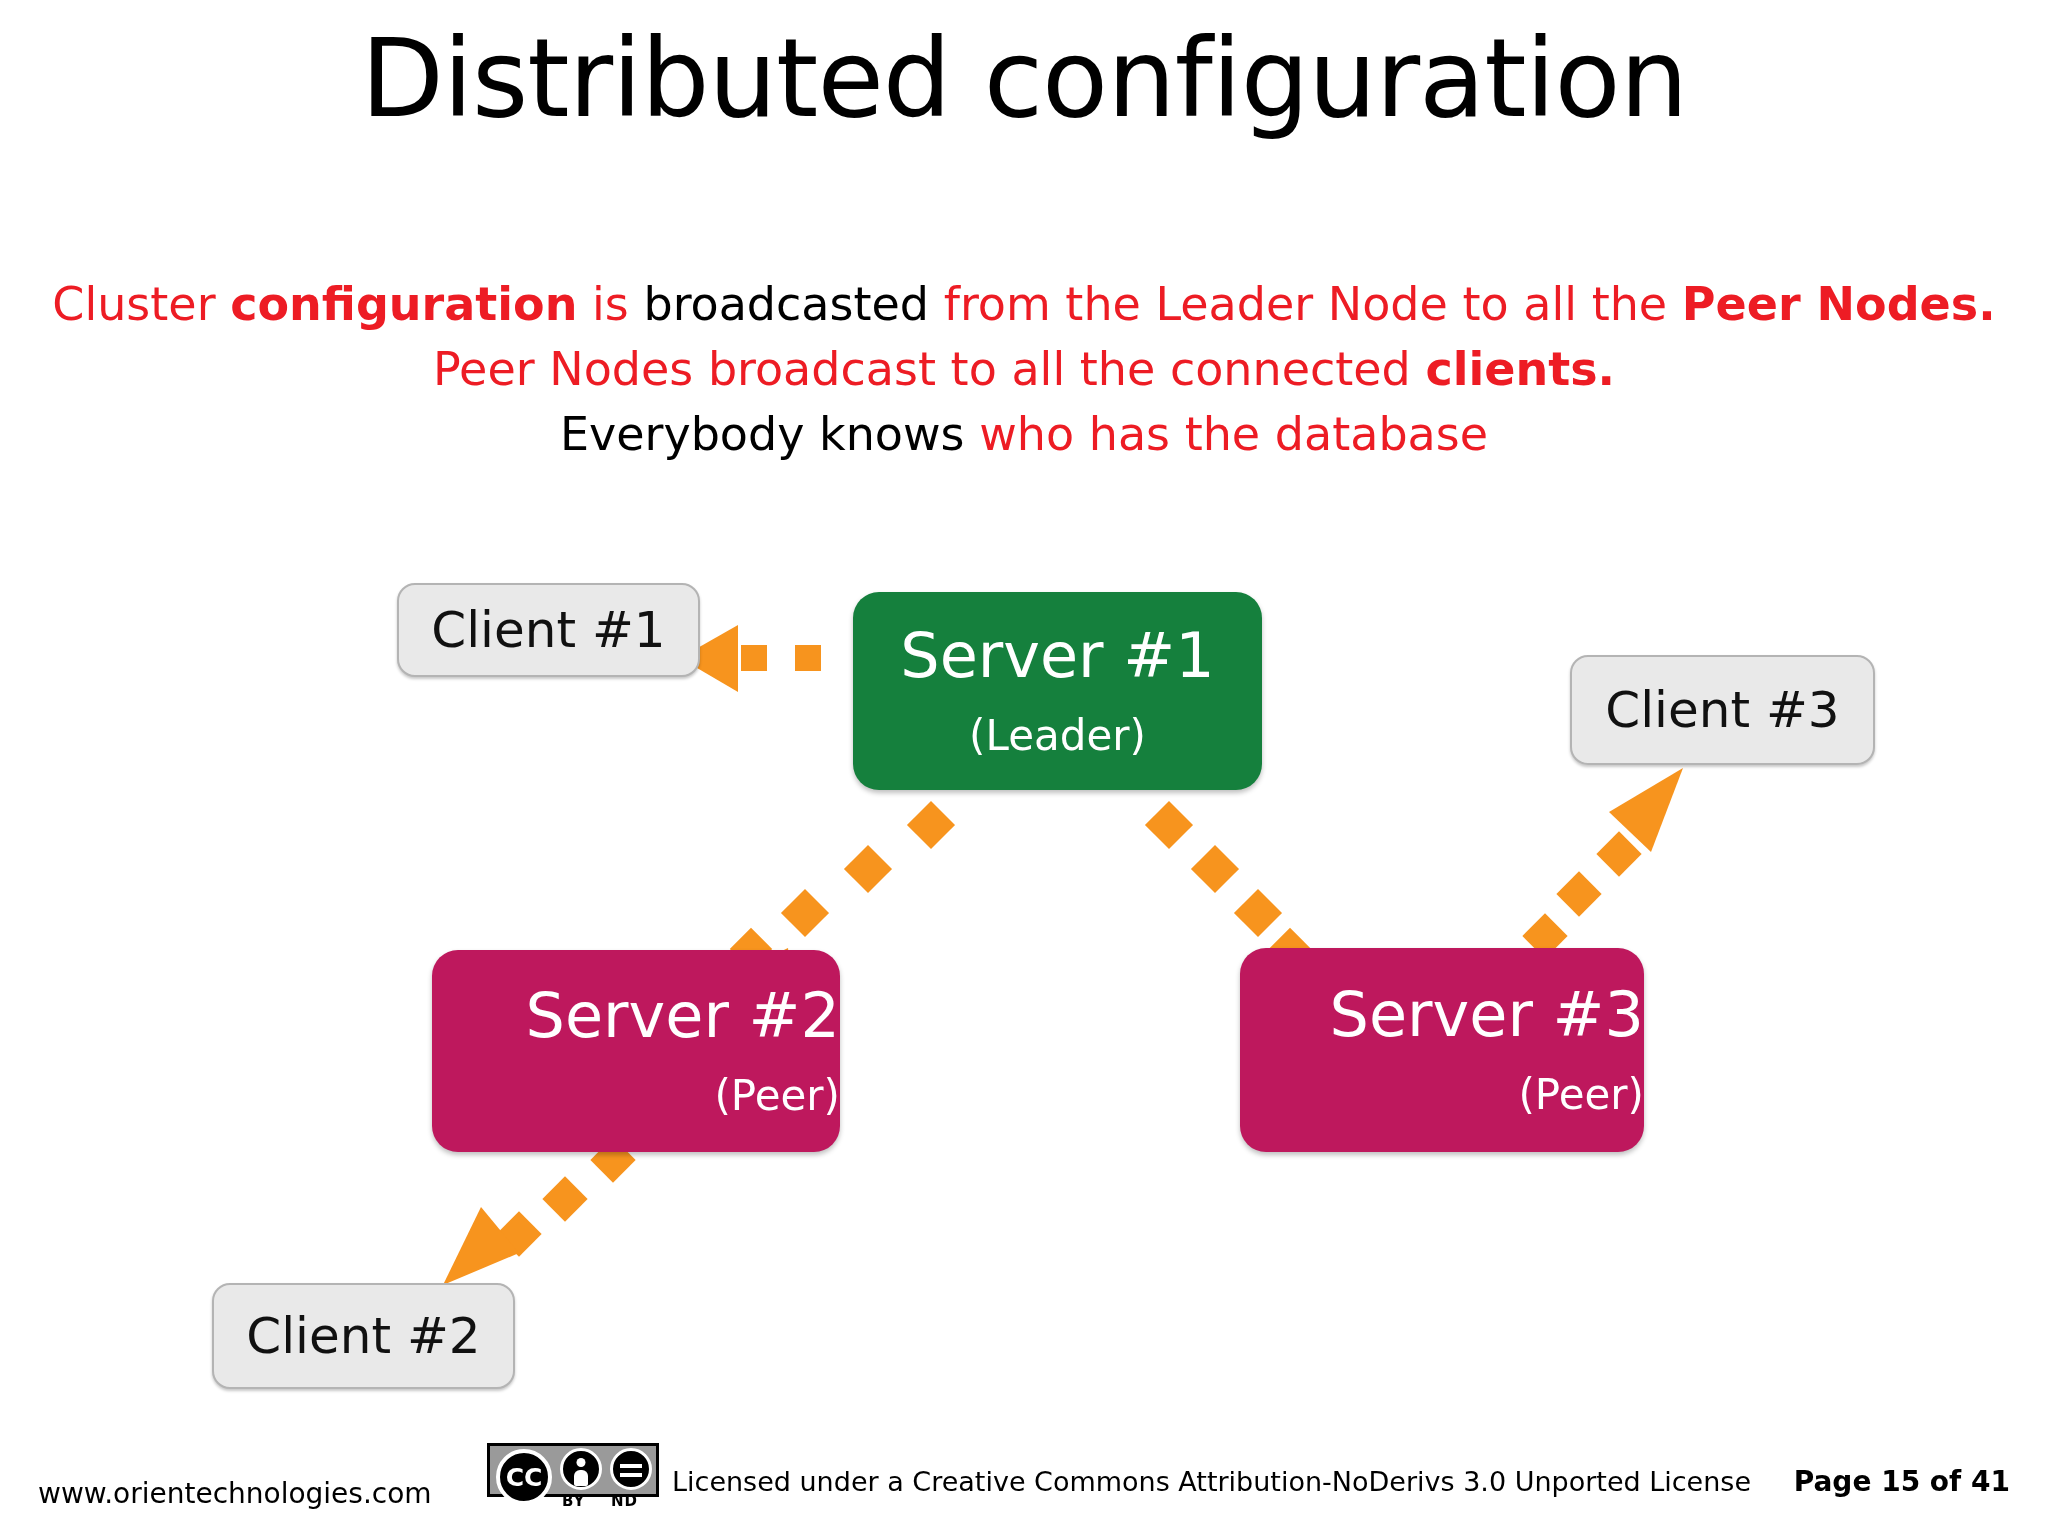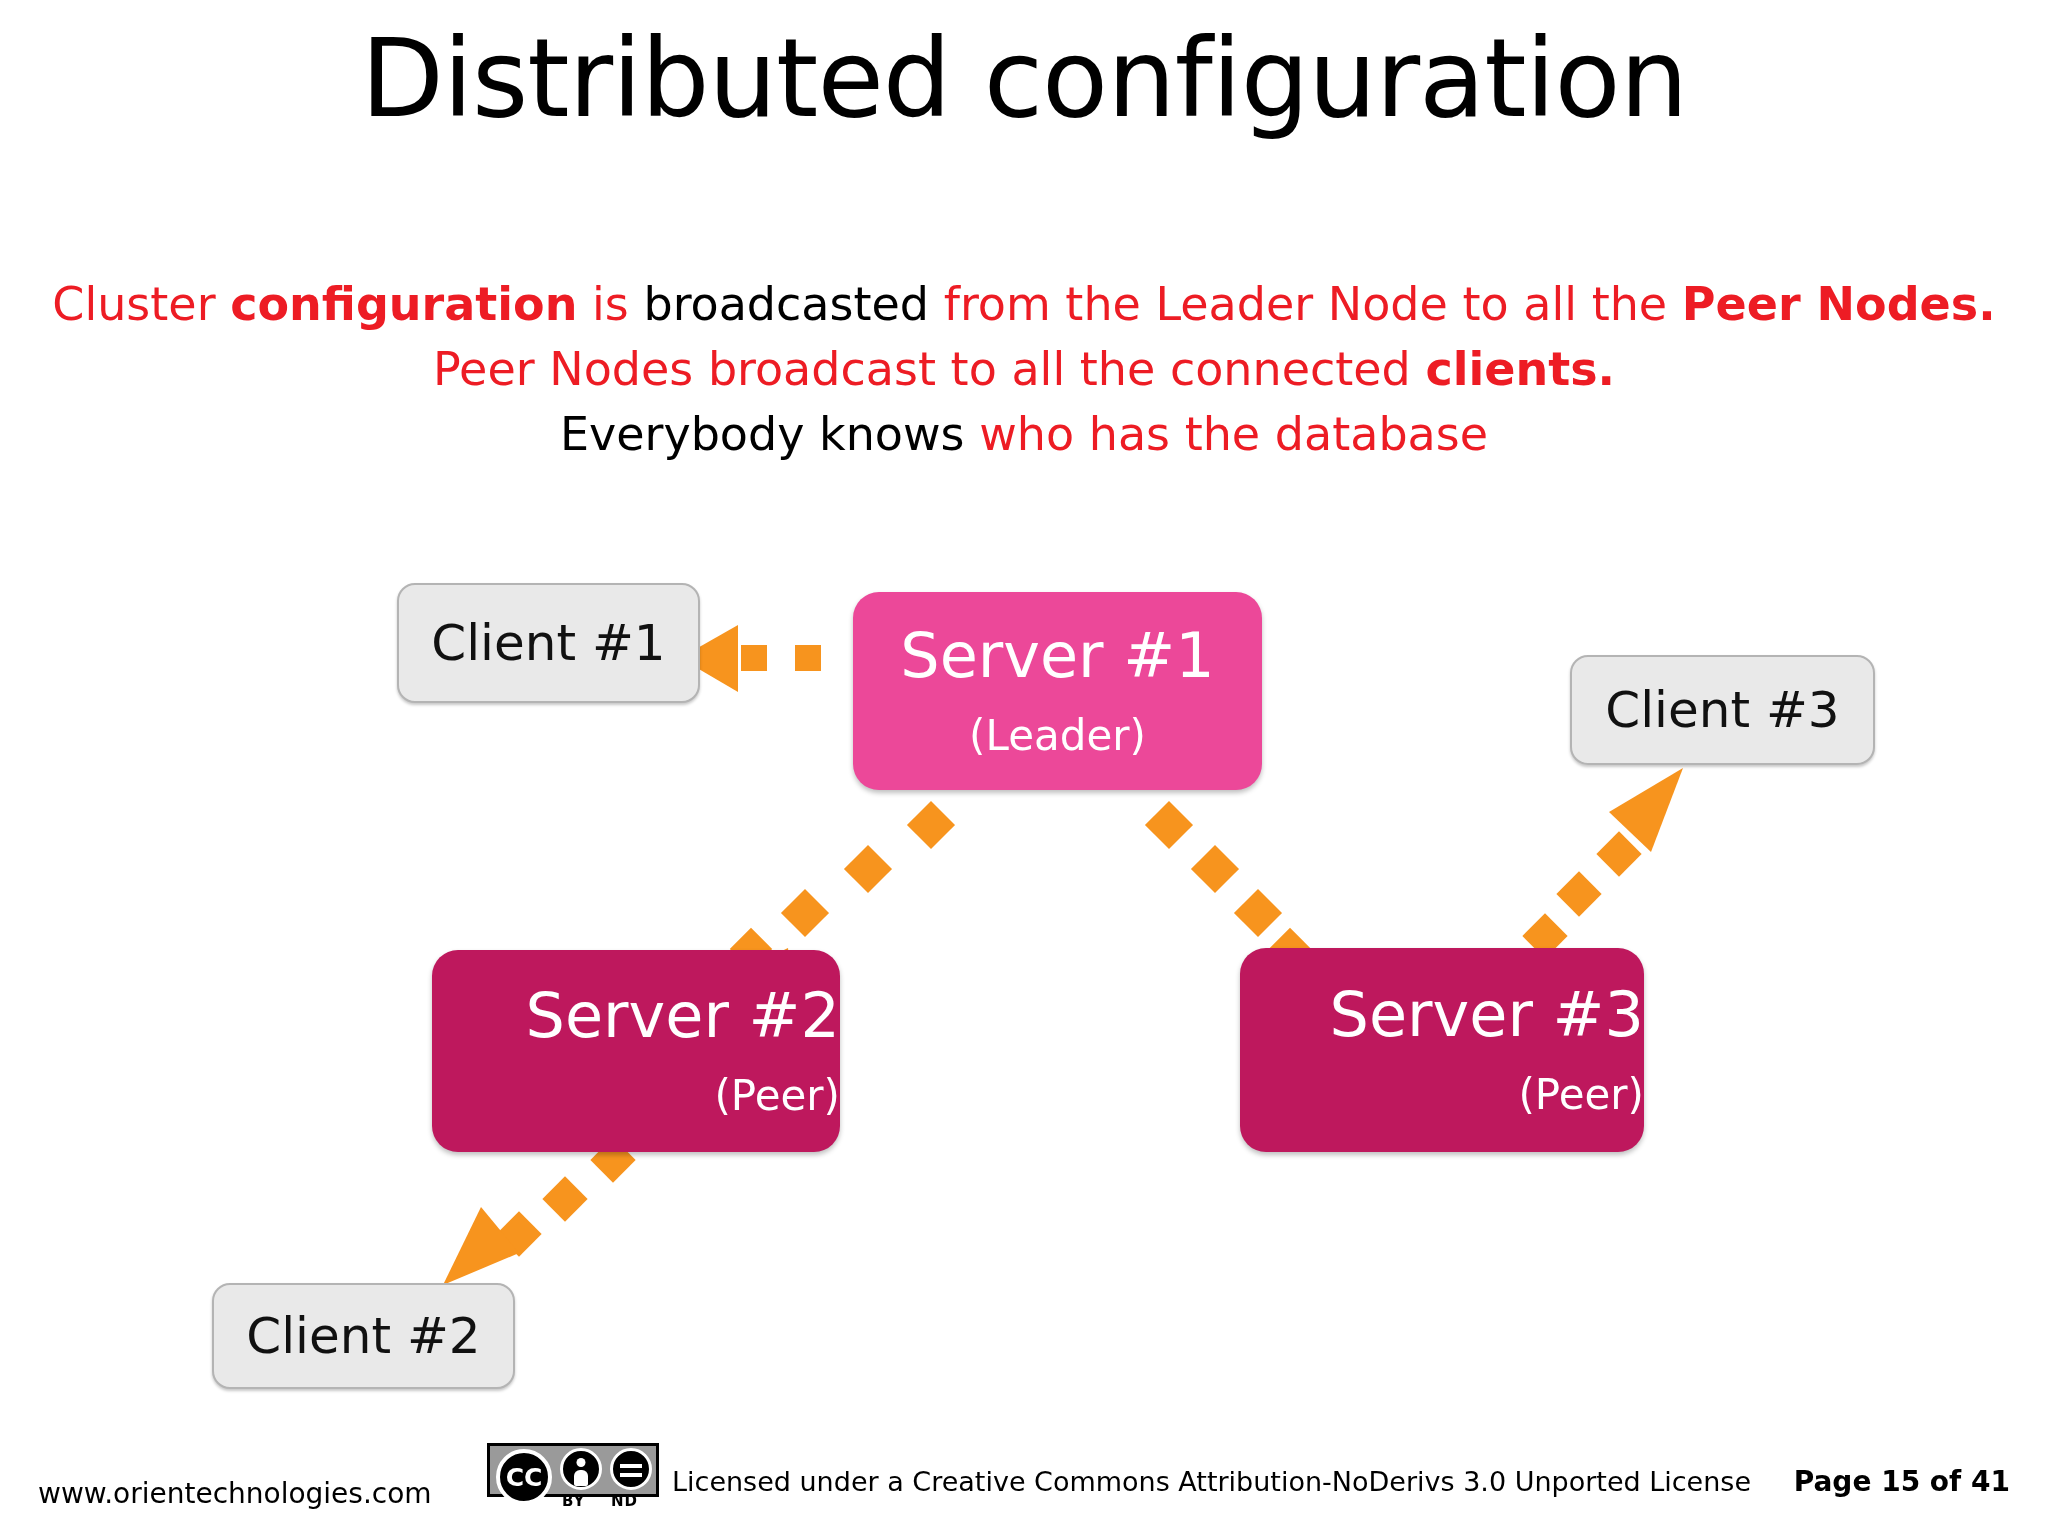--- a/index.html
+++ b/index.html
@@ -91,21 +91,21 @@
     font-family: "DejaVu Sans", sans-serif;
     line-height: 1;
   }
   .server-node .sub {
     font-size: 42px;
     color: #FFFFFF;
     font-family: "DejaVu Sans", sans-serif;
     line-height: 1;
     margin-top: 28px;
   }
-  .leader { background: #ec4899; }
+  .leader { background: #15803d; }
   .peer   { background: #be185d; align-items: flex-end; }
 
   .svg-layer {
     position: absolute;
     left: 0;
     top: 0;
     width: 2048px;
     height: 1535px;
     pointer-events: none;
   }
@@ -257,21 +257,21 @@
       </g>
 
       <g>
         <rect x="1529" y="920" width="32" height="32" fill="#F7941E" transform="rotate(45 1545 936)"></rect>
         <rect x="1563" y="878" width="32" height="32" fill="#F7941E" transform="rotate(45 1579 894)"></rect>
         <rect x="1603" y="838" width="32" height="32" fill="#F7941E" transform="rotate(45 1619 854)"></rect>
         <polygon points="1683,768 1609,812 1651,852" fill="#F7941E"></polygon>
       </g>
     </svg>
 
-    <div class="node client-node" id="n-client1" style="left:397px; top:583px; width:303px; height:120px;">
+    <div class="node client-node" id="n-client1" style="left:397px; top:583px; width:303px; height:94px;">
       <span class="main">Client #1</span>
     </div>
 
     <div class="node server-node leader" id="n-server1" style="left:853px; top:592px; width:409px; height:198px;">
       <span class="main">Server #1</span>
       <span class="sub">(Leader)</span>
     </div>
 
     <div class="node client-node" id="n-client3" style="left:1570px; top:655px; width:305px; height:110px;">
       <span class="main">Client #3</span>

